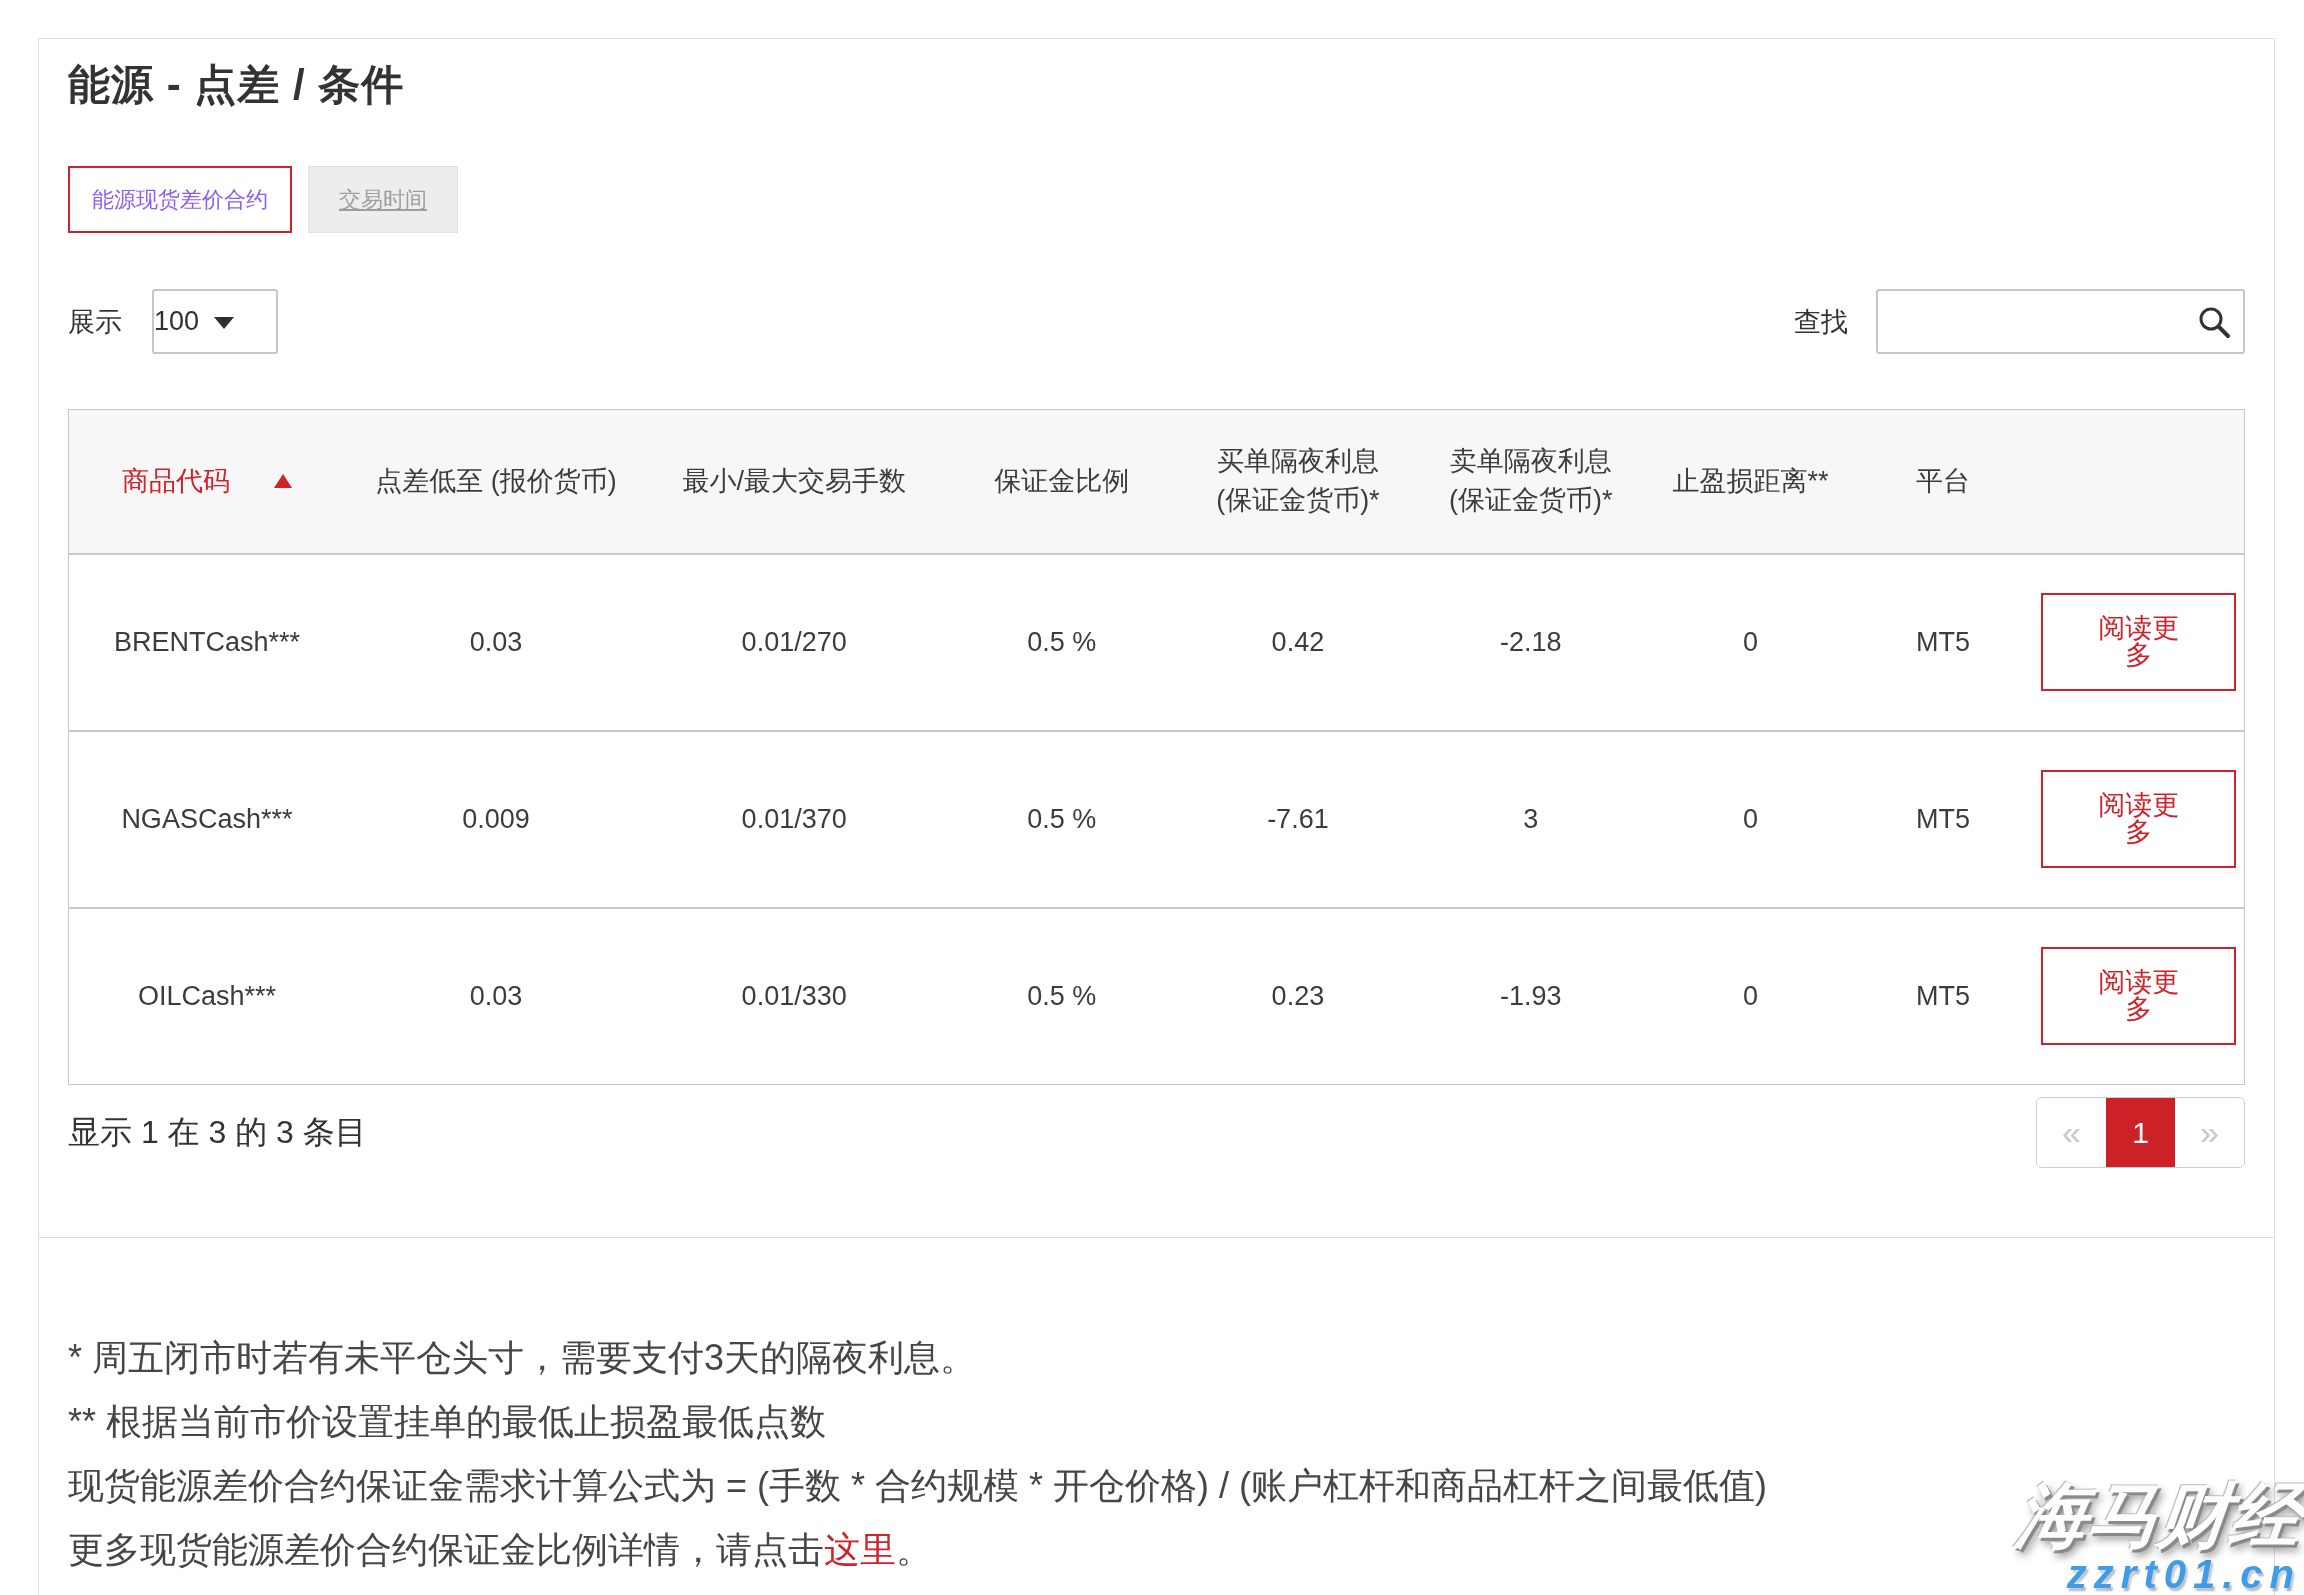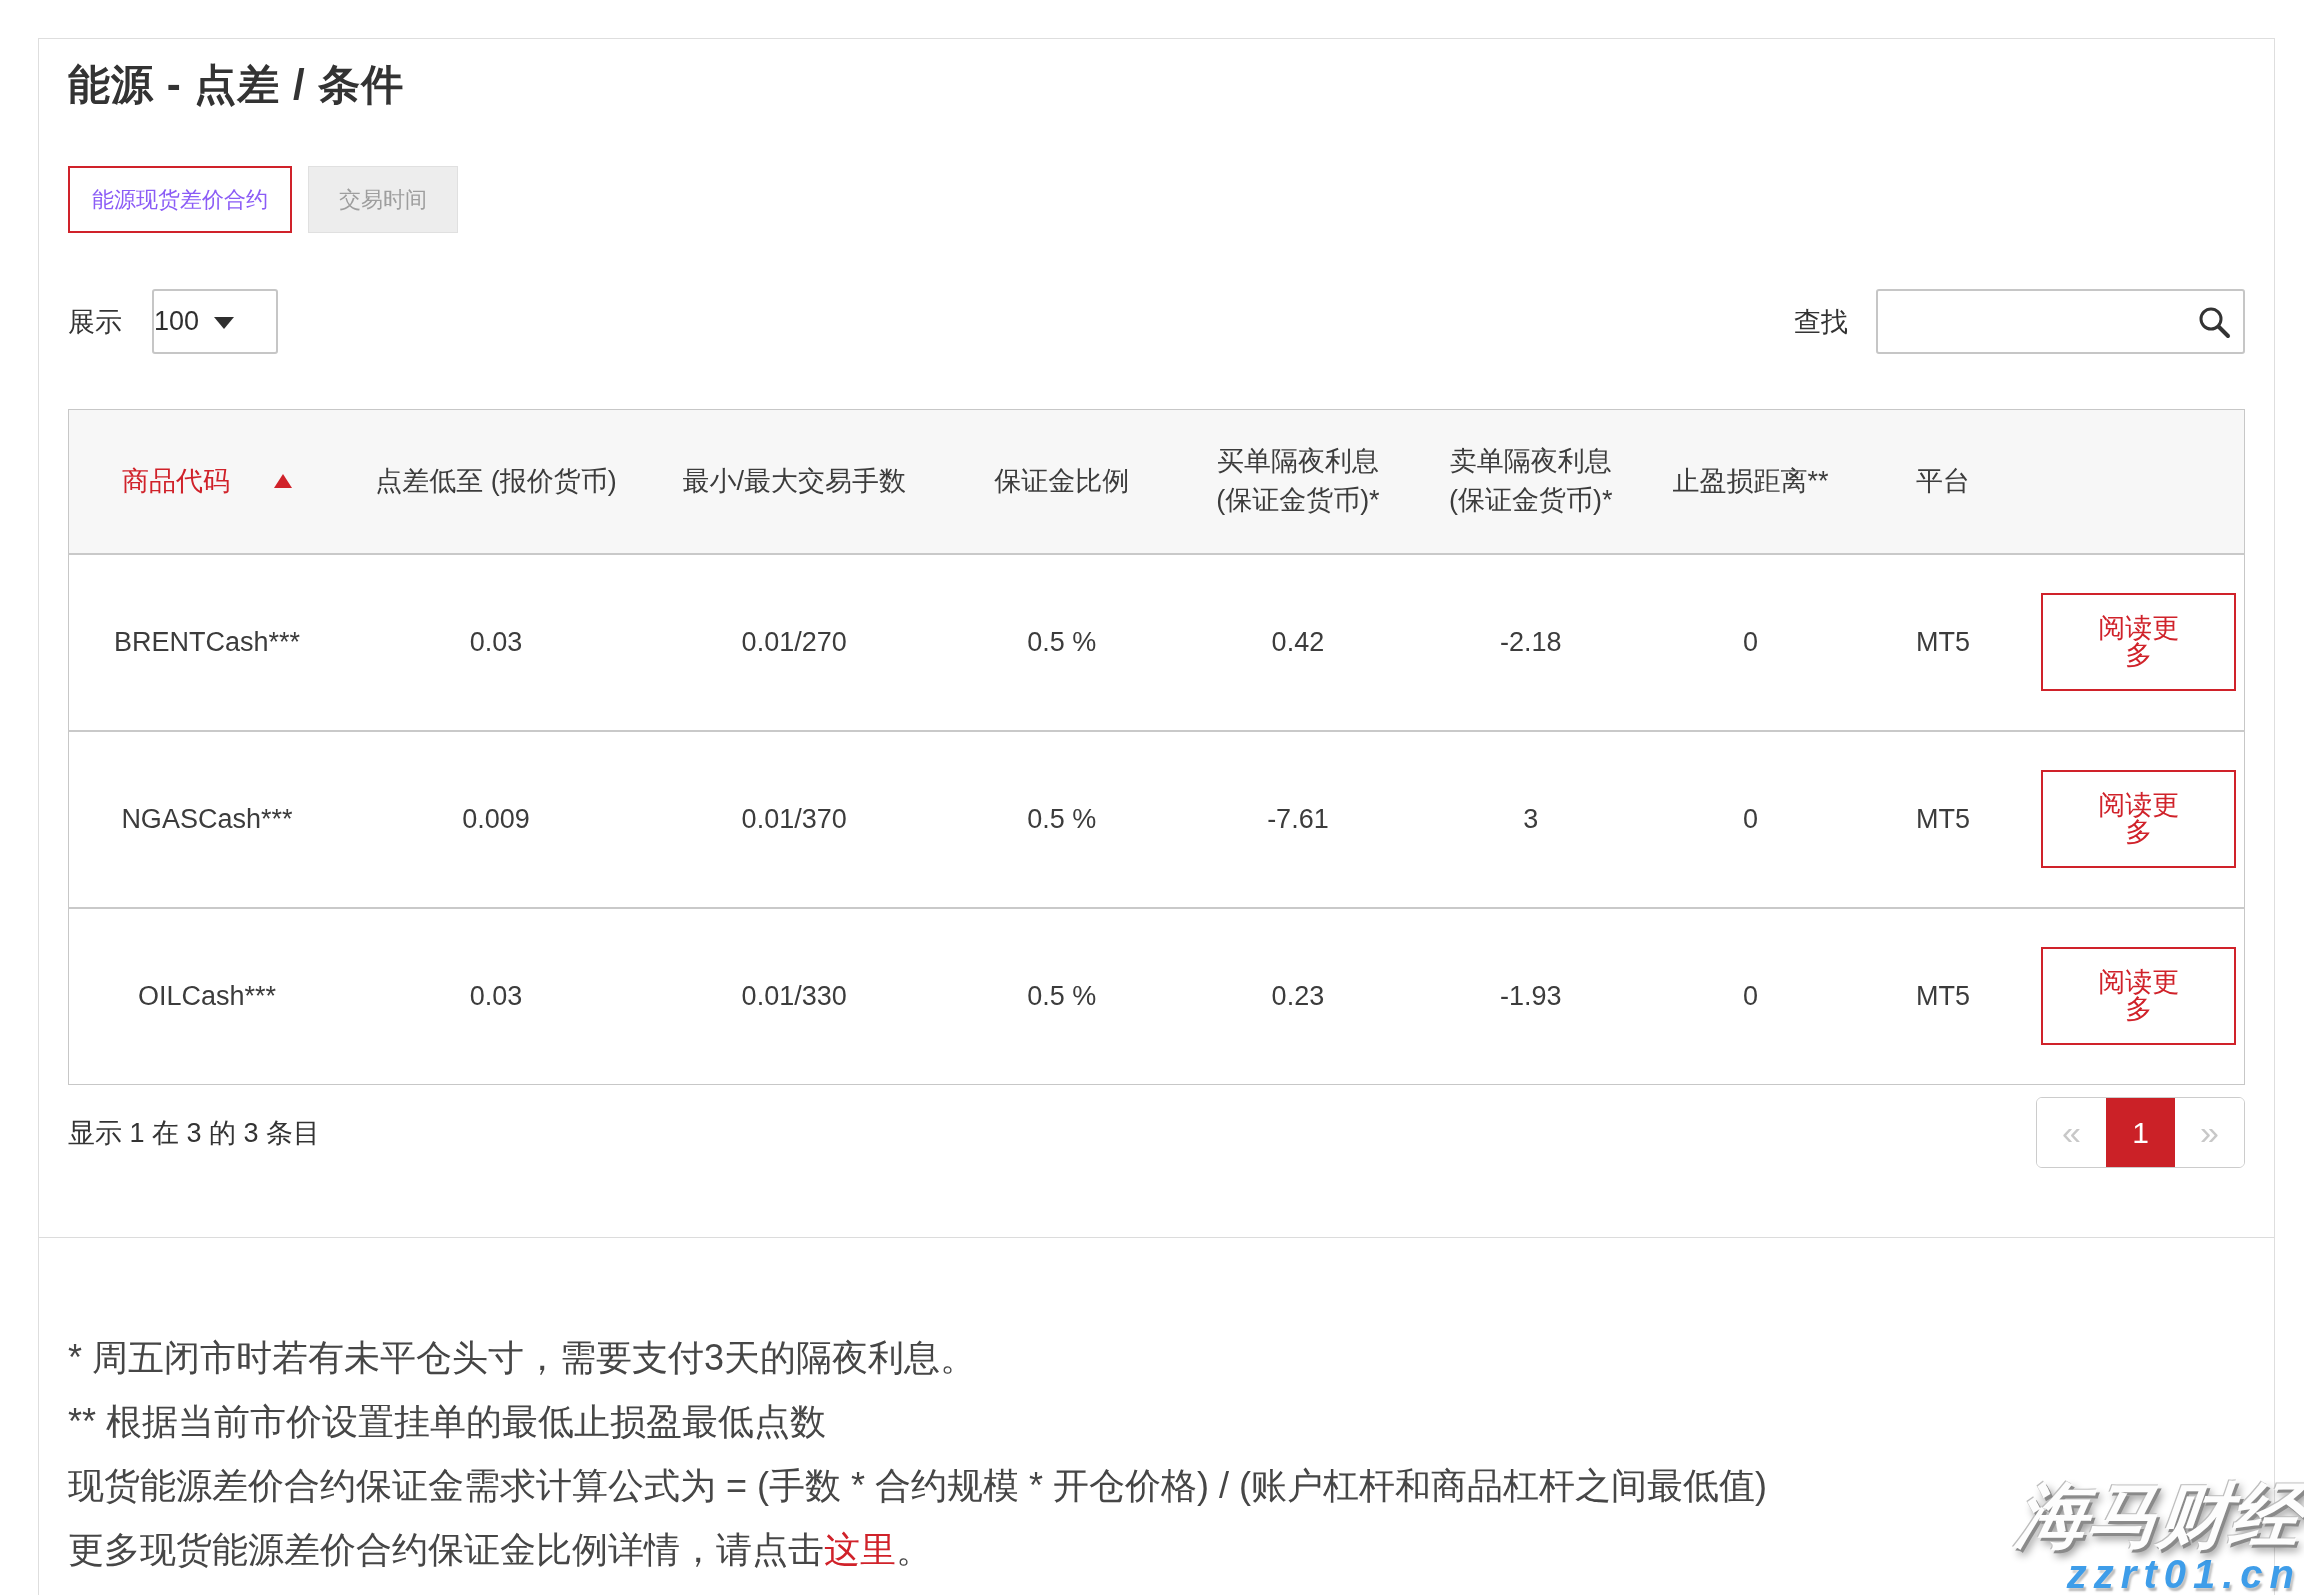--- a/index.html
+++ b/index.html
@@ -27,21 +27,21 @@
   
   .tabs { margin-top: 56px; display: flex; gap: 16px; }
   .tab {
     height: 67px; display: inline-flex; align-items: center; justify-content: center;
     font-size: 22px; cursor: pointer; background: #fff;
   }
   .tab.active {
     border: 2px solid #d0222a; color: #8b5cf6; padding: 0 22px;
   }
   .tab.inactive {
-    border: 1px solid #e0e0e0; background: #ededed; color: #9e9e9e; padding: 0 30px;
+    border: 1px solid #e0e0e0; background: #ededed; color: #9e9e9e; padding: 0 30px; text-decoration: underline;
   }
 
   
   .controls { margin-top: 56px; display: flex; align-items: center; justify-content: space-between; }
   .ctrl-left, .ctrl-right { display: flex; align-items: center; }
   .ctrl-label { font-size: 27px; color: #333; }
   .page-size {
     margin-left: 30px; width: 126px; height: 65px;
     border: 2px solid #c6c6c6; border-radius: 3px;
     display: flex; align-items: center; justify-content: flex-start; gap: 15px;
@@ -87,21 +87,21 @@
   }
   .data-table tbody tr + tr td { border-top: 2px solid #c9c9c9; }
   .read-more-btn {
     display: inline-block; border: 2px solid #d0222a; color: #d0222a; background: #fff;
     font-size: 27px; padding: 20px 42px; cursor: pointer; font-family: inherit;
     line-height: 1;
   }
 
   
   .pagination-row { margin-top: 12px; display: flex; align-items: center; justify-content: space-between; }
-  .pagination-info { font-size: 27px; color: #333; }
+  .pagination-info { font-size: 32px; color: #333; }
   .pager {
     display: inline-flex; border: 1px solid #cccccc; border-radius: 6px; overflow: hidden;
     background: #fff;
   }
   .pager .pg {
     width: 69px; height: 69px; display: flex; align-items: center; justify-content: center;
     font-size: 34px; color: #c8c8c8; cursor: pointer; background: #fff;
   }
   .pager .pg.active {
     background: #cb2127; color: #ffffff; font-size: 30px;

